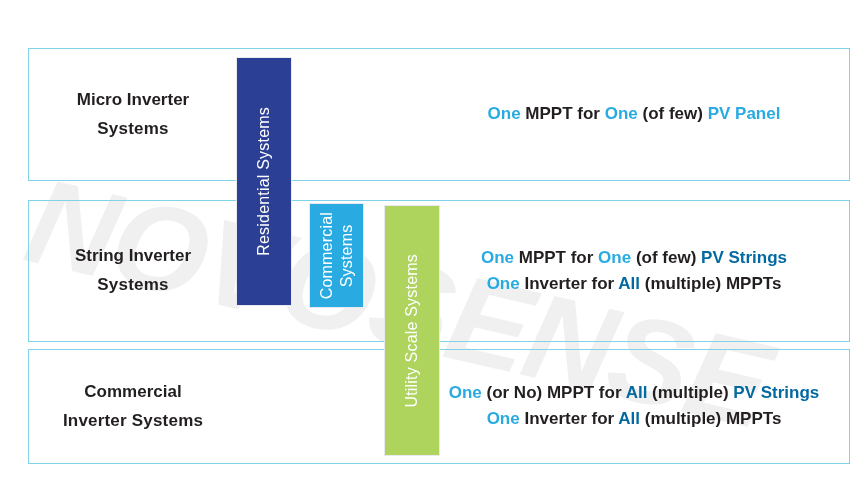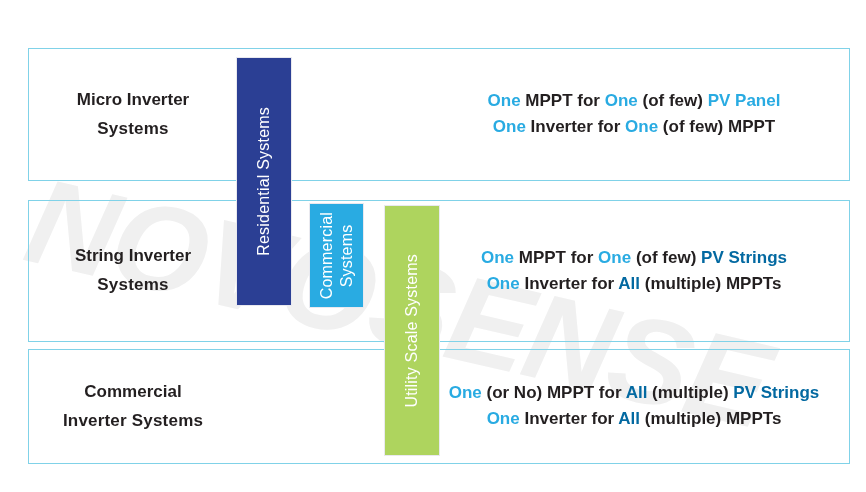--- a/index.html
+++ b/index.html
@@ -136,21 +136,20 @@
 
   <div class="watermark">NOVOSENSE</div>
 
   <div class="row" id="row-0">
     <div class="row-label">
       <span class="l1">Micro Inverter</span>
       <span class="l2">Systems</span>
     </div>
     <div class="row-desc">
       <div class="desc-line"><span class="c-blue">One</span><span class="c-dark"> MPPT for </span><span class="c-blue">One</span><span class="c-dark"> (of few) </span><span class="c-blue">PV Panel</span></div>
-      <div class="desc-line"><span class="c-blue">One</span><span class="c-dark"> Inverter for </span><span class="c-blue">One</span><span class="c-dark"> (of few) MPPT</span></div>
     </div>
   </div>
 
   <div class="row" id="row-1">
     <div class="row-label">
       <span class="l1">String Inverter</span>
       <span class="l2">Systems</span>
     </div>
     <div class="row-desc">
       <div class="desc-line"><span class="c-blue">One</span><span class="c-dark"> MPPT for </span><span class="c-blue">One</span><span class="c-dark"> (of few) </span><span class="c-green">PV Strings</span></div>

